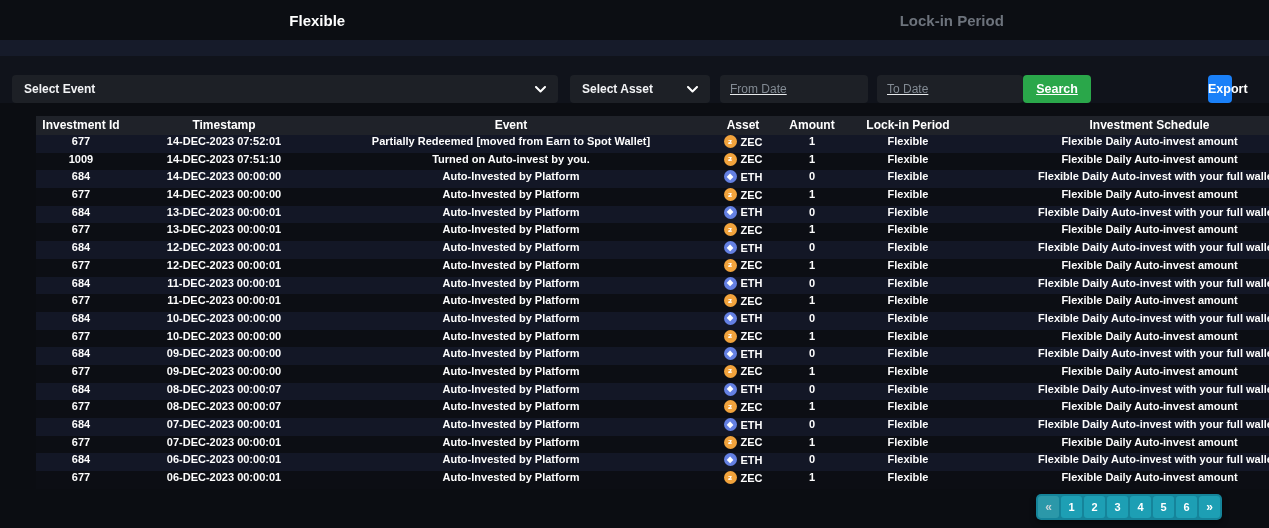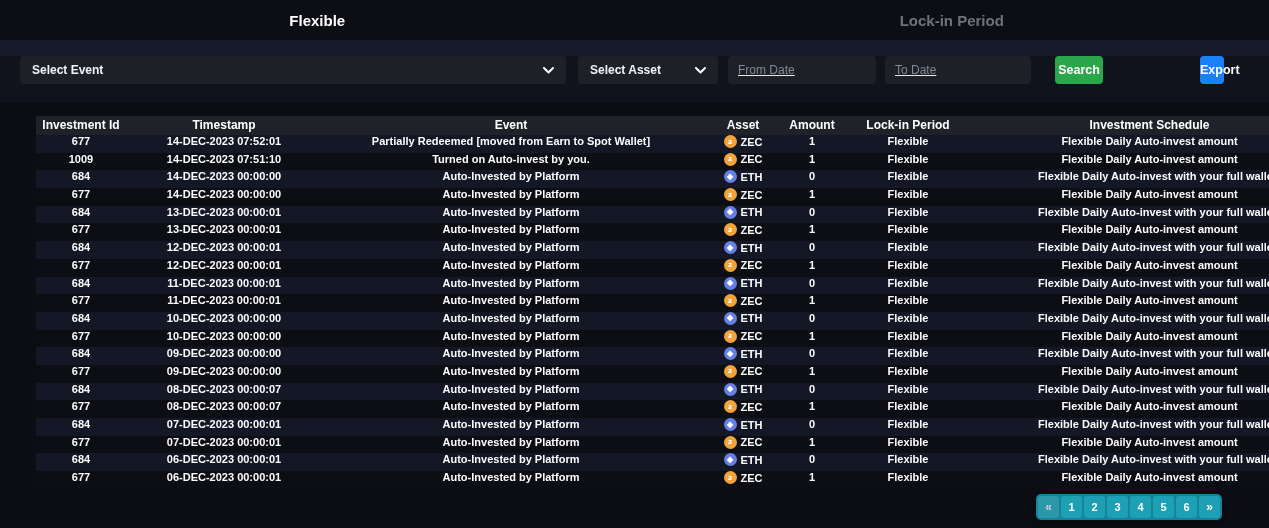--- a/index.html
+++ b/index.html
@@ -8,34 +8,34 @@
   .app { position:relative; width:1269px; height:528px; background:#0b0d12; overflow:hidden; color:#fff; }
 
   
   .tabbar { display:flex; height:40px; background:#0c0e13; }
   .tab { flex:1; display:flex; align-items:center; justify-content:center;
          font-size:15px; font-weight:700; color:#6d737c; cursor:pointer; }
   .tab.active { color:#ffffff; }
   .subband { height:16px; background:#161b2a; }
 
   
-  .filterbar { height:47px; background:#10131b; display:flex; align-items:flex-start; padding:0 20px; }
+  .filterbar { height:47px; background:#10131b; display:flex; align-items:flex-end; padding:0 12px; }
   .select { height:28px; background:#1d2026; border-radius:4px; display:flex; align-items:center;
             justify-content:space-between; padding:0 12px; font-size:12px; font-weight:600; color:#f2f3f5; cursor:pointer; }
   .select-event { width:546px; }
   .select-asset { width:140px; margin-left:12px; }
   .chev { width:11px; height:7px; flex:0 0 auto; margin-left:8px; }
   .date-input { height:28px; width:148px; background:#1d2026; border:none; border-radius:4px;
                 color:#e8eaec; font-family:"Liberation Sans",sans-serif; font-size:12px; padding:0 10px; outline:none;text-decoration:underline; }
   .date-input::placeholder { color:#828a93; font-weight:400; }
   .from-date { margin-left:10px; }
   .to-date { margin-left:9px; width:146px; }
   .btn { border:none; border-radius:4px; color:#fff; font-family:"Liberation Sans",sans-serif;
          font-size:12.5px; font-weight:700; cursor:pointer; }
-  .btn-search { width:48px; height:28px; margin-left:24px; background:#2aa74a; }
+  .btn-search { width:68px; height:28px; margin-left:0; background:#2aa74a;text-decoration:underline; }
   .btn-export { width:24px; height:28px; margin-left:auto; margin-right:25px; background:#1a80f8; }
 
   
   .table { margin-top:13px;padding-left:36px; }
   .thead { display:flex; height:19px; line-height:19px; background:#1f2229;
            font-size:12px; font-weight:700; color:#ffffff; }
   .tr { display:flex; height:17.7px; align-items:flex-start; font-size:11px; font-weight:700; color:#fdfdfd; }
   .tr:nth-child(odd) { background:#131726; }
   .tr:nth-child(even) { background:#0c0e14; }
   .td, .th { text-align:center; white-space:nowrap; overflow:hidden; }

